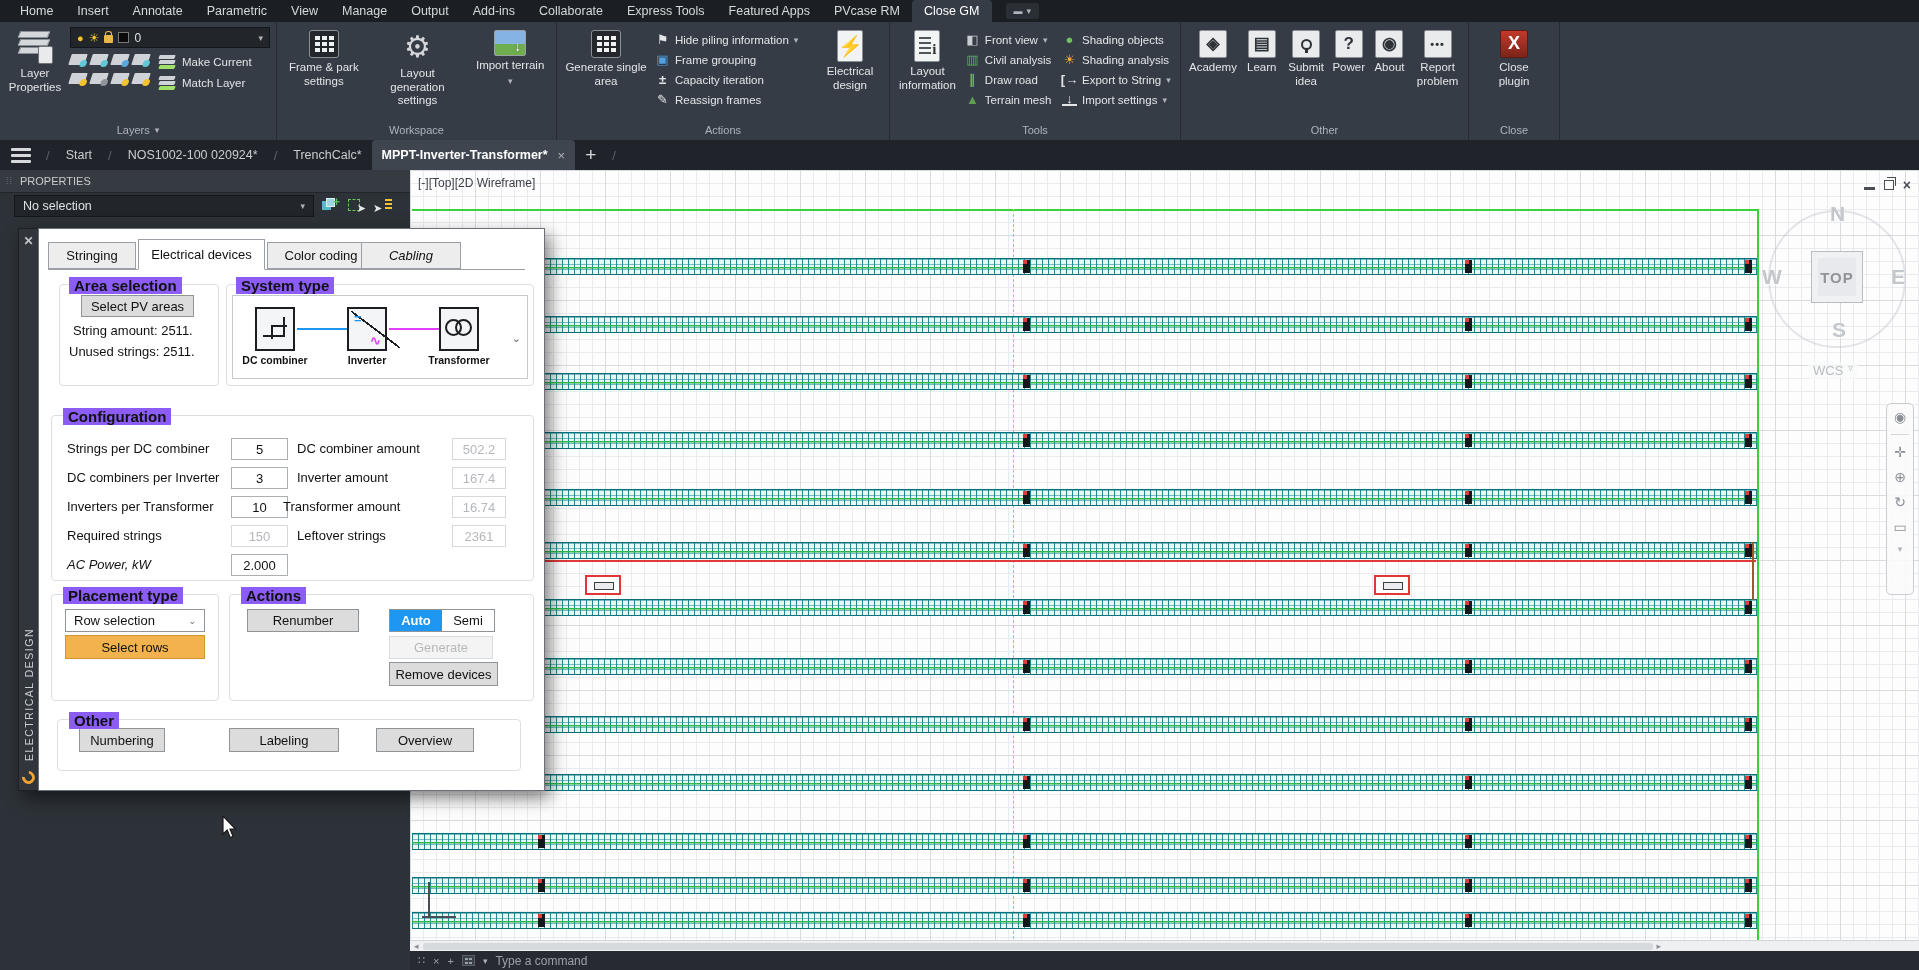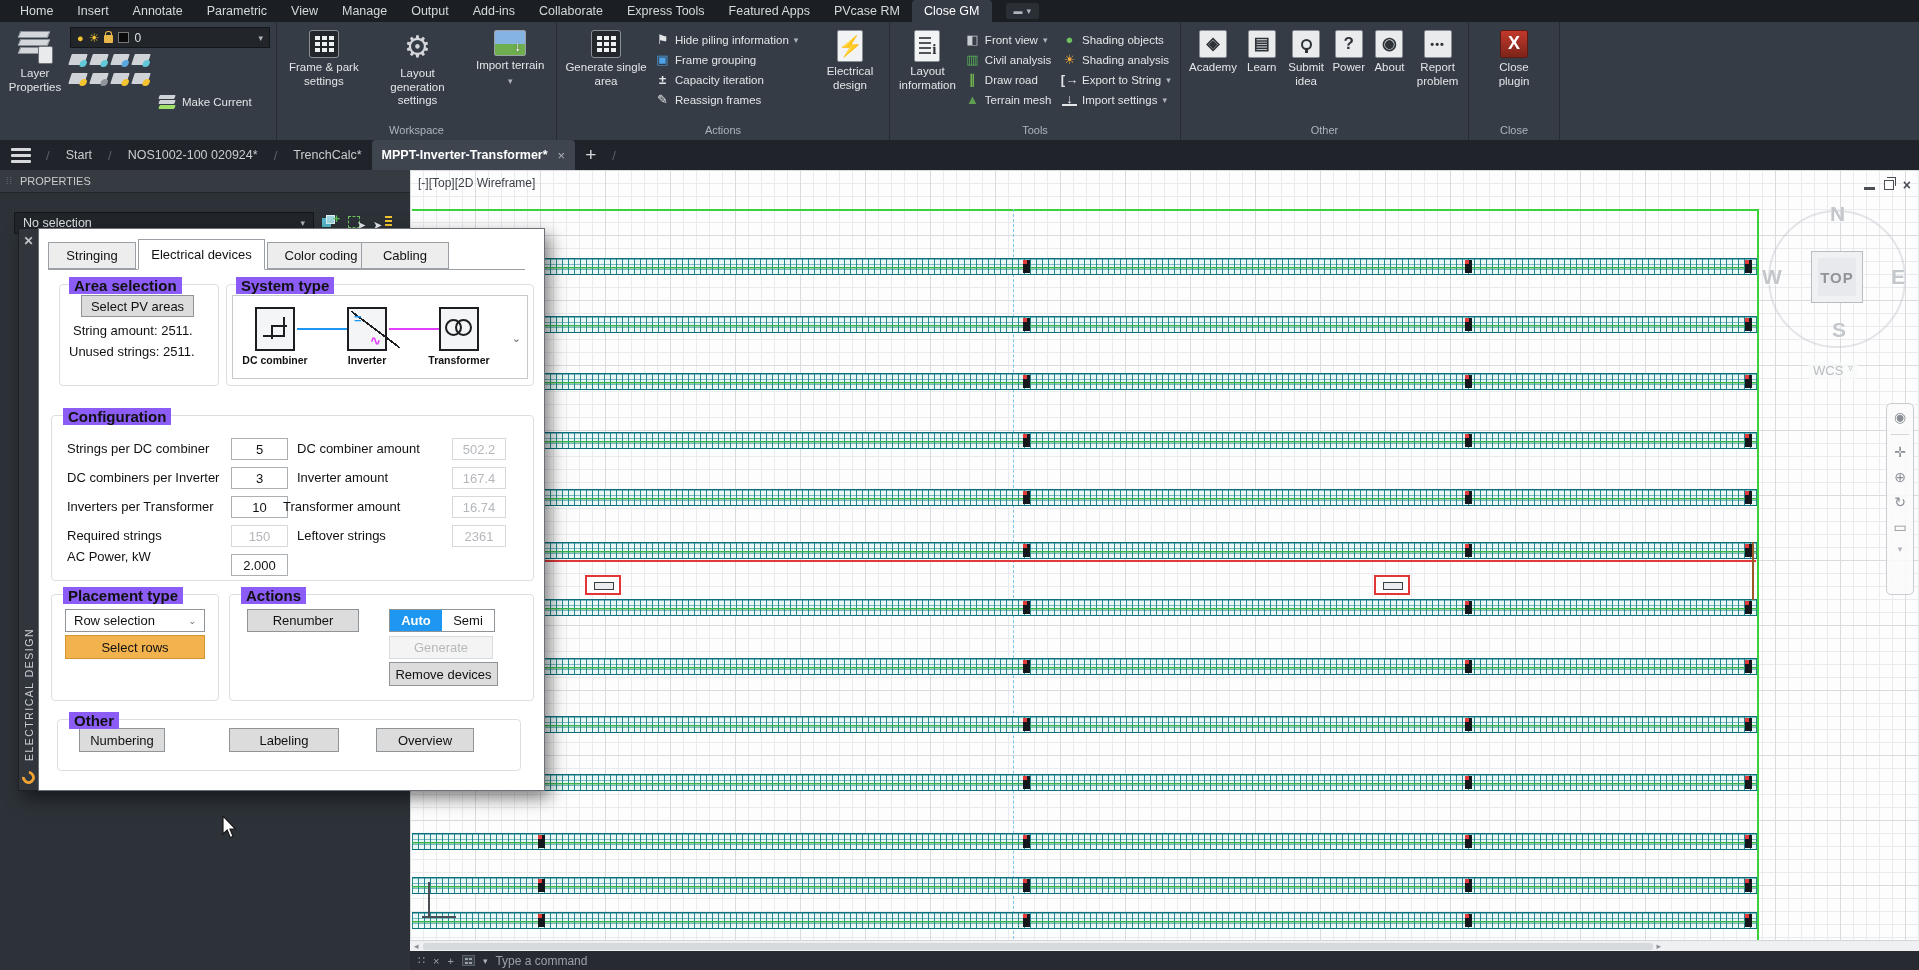--- a/index.html
+++ b/index.html
@@ -33,21 +33,21 @@
   .sunglyph{color:#f4c430;font-size:12px;}
   .minilock{width:9px;height:8px;background:#e8b84b;border-radius:1px;position:relative;margin-top:3px;}
   .minilock::before{content:"";position:absolute;left:1px;top:-4px;width:5px;height:5px;border:1.5px solid #e8b84b;border-bottom:none;border-radius:3px 3px 0 0;}
   .swatch{width:11px;height:11px;background:#0a0a0a;border:1px solid #777;}
   .layer-tools{display:flex;gap:8px;}
   .minilayer-grid{display:grid;grid-template-columns:repeat(4,18px);grid-auto-rows:16px;gap:3px;padding-top:2px;}
   .minilayer{width:16px;height:11px;background:#cfd3d7;transform:skewX(-18deg);position:relative;border-radius:1px;}
   .minilayer::after{content:"";position:absolute;right:-2px;bottom:-2px;width:7px;height:7px;border-radius:50%;}
   .dot-cyan::after{background:#62c8d8;} .dot-gold::after{background:#f4c430;} .dot-gray::after{background:#8f959b;} .dot-blue::after{background:#5aa7e0;}
   .mmcol{display:flex;flex-direction:column;gap:7px;padding-top:3px;}
-  .mmitem{display:flex;align-items:center;gap:5px;color:#e3e5e7;font-size:11.5px;margin-top:40px;}
+  .mmitem{display:flex;align-items:center;gap:5px;color:#e3e5e7;font-size:11.5px;}
   .stack-icon{width:18px;height:14px;position:relative;}
   .stack-icon i{position:absolute;left:0;width:16px;height:4px;background:#cfd3d7;transform:skewX(-20deg);border-radius:1px;}
   .stack-icon i:nth-child(1){top:0;} .stack-icon i:nth-child(2){top:5px;} .stack-icon i:nth-child(3){top:10px;background:#9fe06a;}
   .layers-icon{width:36px;height:34px;position:relative;}
   .layers-icon i{position:absolute;left:2px;width:30px;height:7px;background:#d5d8db;transform:skewX(-22deg);border-radius:1px;box-shadow:inset 0 0 0 1px #8a8f95;}
   .layers-icon i:nth-child(1){top:1px;} .layers-icon i:nth-child(2){top:9px;} .layers-icon i:nth-child(3){top:17px;}
   .layers-icon::after{content:"";position:absolute;right:0;bottom:0;width:13px;height:16px;background:#e8eaec;border:1px solid #6f747a;border-radius:2px;}
 
   
   .bicon{position:relative;}
@@ -74,21 +74,21 @@
   .fsep{color:#5a6068;align-self:center;padding:0 6px;font-size:13px;}
   .ftab{color:#c9ccd0;font-size:12.5px;display:flex;align-items:center;padding:0 10px;white-space:nowrap;}
   .ftab.active{background:#3e454e;color:#fff;font-weight:bold;border-radius:4px 4px 0 0;gap:10px;}
   .tabclose{color:#aeb3b9;font-weight:normal;font-size:13px;}
   .newtab{color:#d6d8da;font-size:19px;display:flex;align-items:center;padding:0 10px;}
 
   
   .propspanel{position:absolute;left:0;top:170px;width:410px;height:800px;background:#2d3238;}
   .props-header{height:23px;background:#363b42;color:#c9ccd0;font-size:11px;display:flex;align-items:center;padding-left:6px;gap:7px;border-bottom:1px solid #22262b;}
   .grip-dots{color:#6a7078;font-size:9px;letter-spacing:1px;}
-  .props-row{display:flex;align-items:center;gap:7px;margin:19px 10px 0 14px;}
+  .props-row{display:flex;align-items:center;gap:7px;margin:2px 10px 0 14px;}
   .props-combo{width:300px;height:22px;background:#22262b;border:1px solid #14171a;color:#dfe1e3;font-size:12.5px;display:flex;align-items:center;justify-content:space-between;padding:0 8px;}
   .pico{width:19px;height:18px;position:relative;display:inline-block;}
   .pico-sq1{position:absolute;left:1px;top:4px;width:9px;height:9px;background:#57b8c9;}
   .pico-sq2{position:absolute;left:5px;top:1px;width:9px;height:9px;background:#9fd6df;border:1px solid #d8f2f6;}
   .pico-plus{position:absolute;right:0;top:-2px;color:#58c058;font-weight:bold;font-size:12px;}
   .pico-dash{position:absolute;left:1px;top:2px;width:12px;height:12px;border:1.5px dashed #6fc05f;}
   .pico-cursor{position:absolute;right:0;bottom:0;color:#e8eaec;font-size:11px;}
   .pico-lines{position:absolute;right:0;top:2px;width:7px;height:2px;background:#f4c430;box-shadow:0 4px #f4c430,0 8px #f4c430;}
 
   
@@ -616,21 +616,21 @@
     <div class="palette-bar">
       <span class="pb-close">✕</span>
       <span class="pb-title">ELECTRICAL DESIGN</span>
       <span class="pb-logo"></span>
     </div>
     <div class="palette-body">
 
       <div class="dtab" style="left:9px;width:88px;">Stringing</div>
       <div class="dtab active" style="left:99px;width:127px;">Electrical devices</div>
       <div class="dtab" style="left:228px;width:108px;">Color coding</div>
-      <div class="dtab" style="left:322px;width:88px;">Cabling</div>
+      <div class="dtab" style="left:322px;width:100px;font-style:italic;">Cabling</div>
       <div class="tabline"></div>
 
       <div class="groupbox" style="left:20px;top:55px;width:160px;height:102px;"></div>
       <span class="gb-title" style="left:30px;top:48px;">Area selection</span>
       <div class="winbtn" style="left:42px;top:66px;width:113px;height:22px;">Select PV areas</div>
       <span class="dlabel" style="left:34px;top:94px;">String amount: 2511.</span>
       <span class="dlabel" style="left:30px;top:115px;">Unused strings: 2511.</span>
 
       <div class="groupbox" style="left:187px;top:55px;width:308px;height:102px;"></div>
       <span class="gb-title" style="left:197px;top:48px;">System type</span>
@@ -671,21 +671,21 @@
       <span class="dlabel" style="left:28px;top:270px;">Inverters per Transformer</span>
       <input class="dinput" style="left: 192px; top: 267px; width: 57px;" value="10">
       <span class="dlabel" style="left:244px;top:270px;">Transformer amount</span>
       <input class="dinput disabled" style="left: 413px; top: 267px; width: 54px;" disabled="" value="16.74">
 
       <span class="dlabel" style="left:28px;top:299px;">Required strings</span>
       <input class="dinput disabled" style="left: 192px; top: 296px; width: 57px;" disabled="" value="150">
       <span class="dlabel" style="left:258px;top:299px;">Leftover strings</span>
       <input class="dinput disabled" style="left: 413px; top: 296px; width: 54px;" disabled="" value="2361">
 
-      <span class="dlabel" style="left:28px;top:320px;">AC Power, kW</span>
+      <span class="dlabel" style="left:28px;top:328px;font-style:italic;">AC Power, kW</span>
       <input class="dinput" style="left: 192px; top: 325px; width: 57px;" value="2.000">
 
       <div class="groupbox" style="left:12px;top:365px;width:168px;height:107px;"></div>
       <span class="gb-title" style="left:24px;top:358px;">Placement type</span>
       <div class="winbtn white" style="left:26px;top:380px;width:140px;height:23px;justify-content:space-between;padding:0 8px;font-size:13px;">
         <span>Row selection</span>
         <span class="caret" style="color:#666">⌄</span>
       </div>
       <div class="winbtn orange" style="left:26px;top:406px;width:140px;height:24px;">Select rows</div>
 

